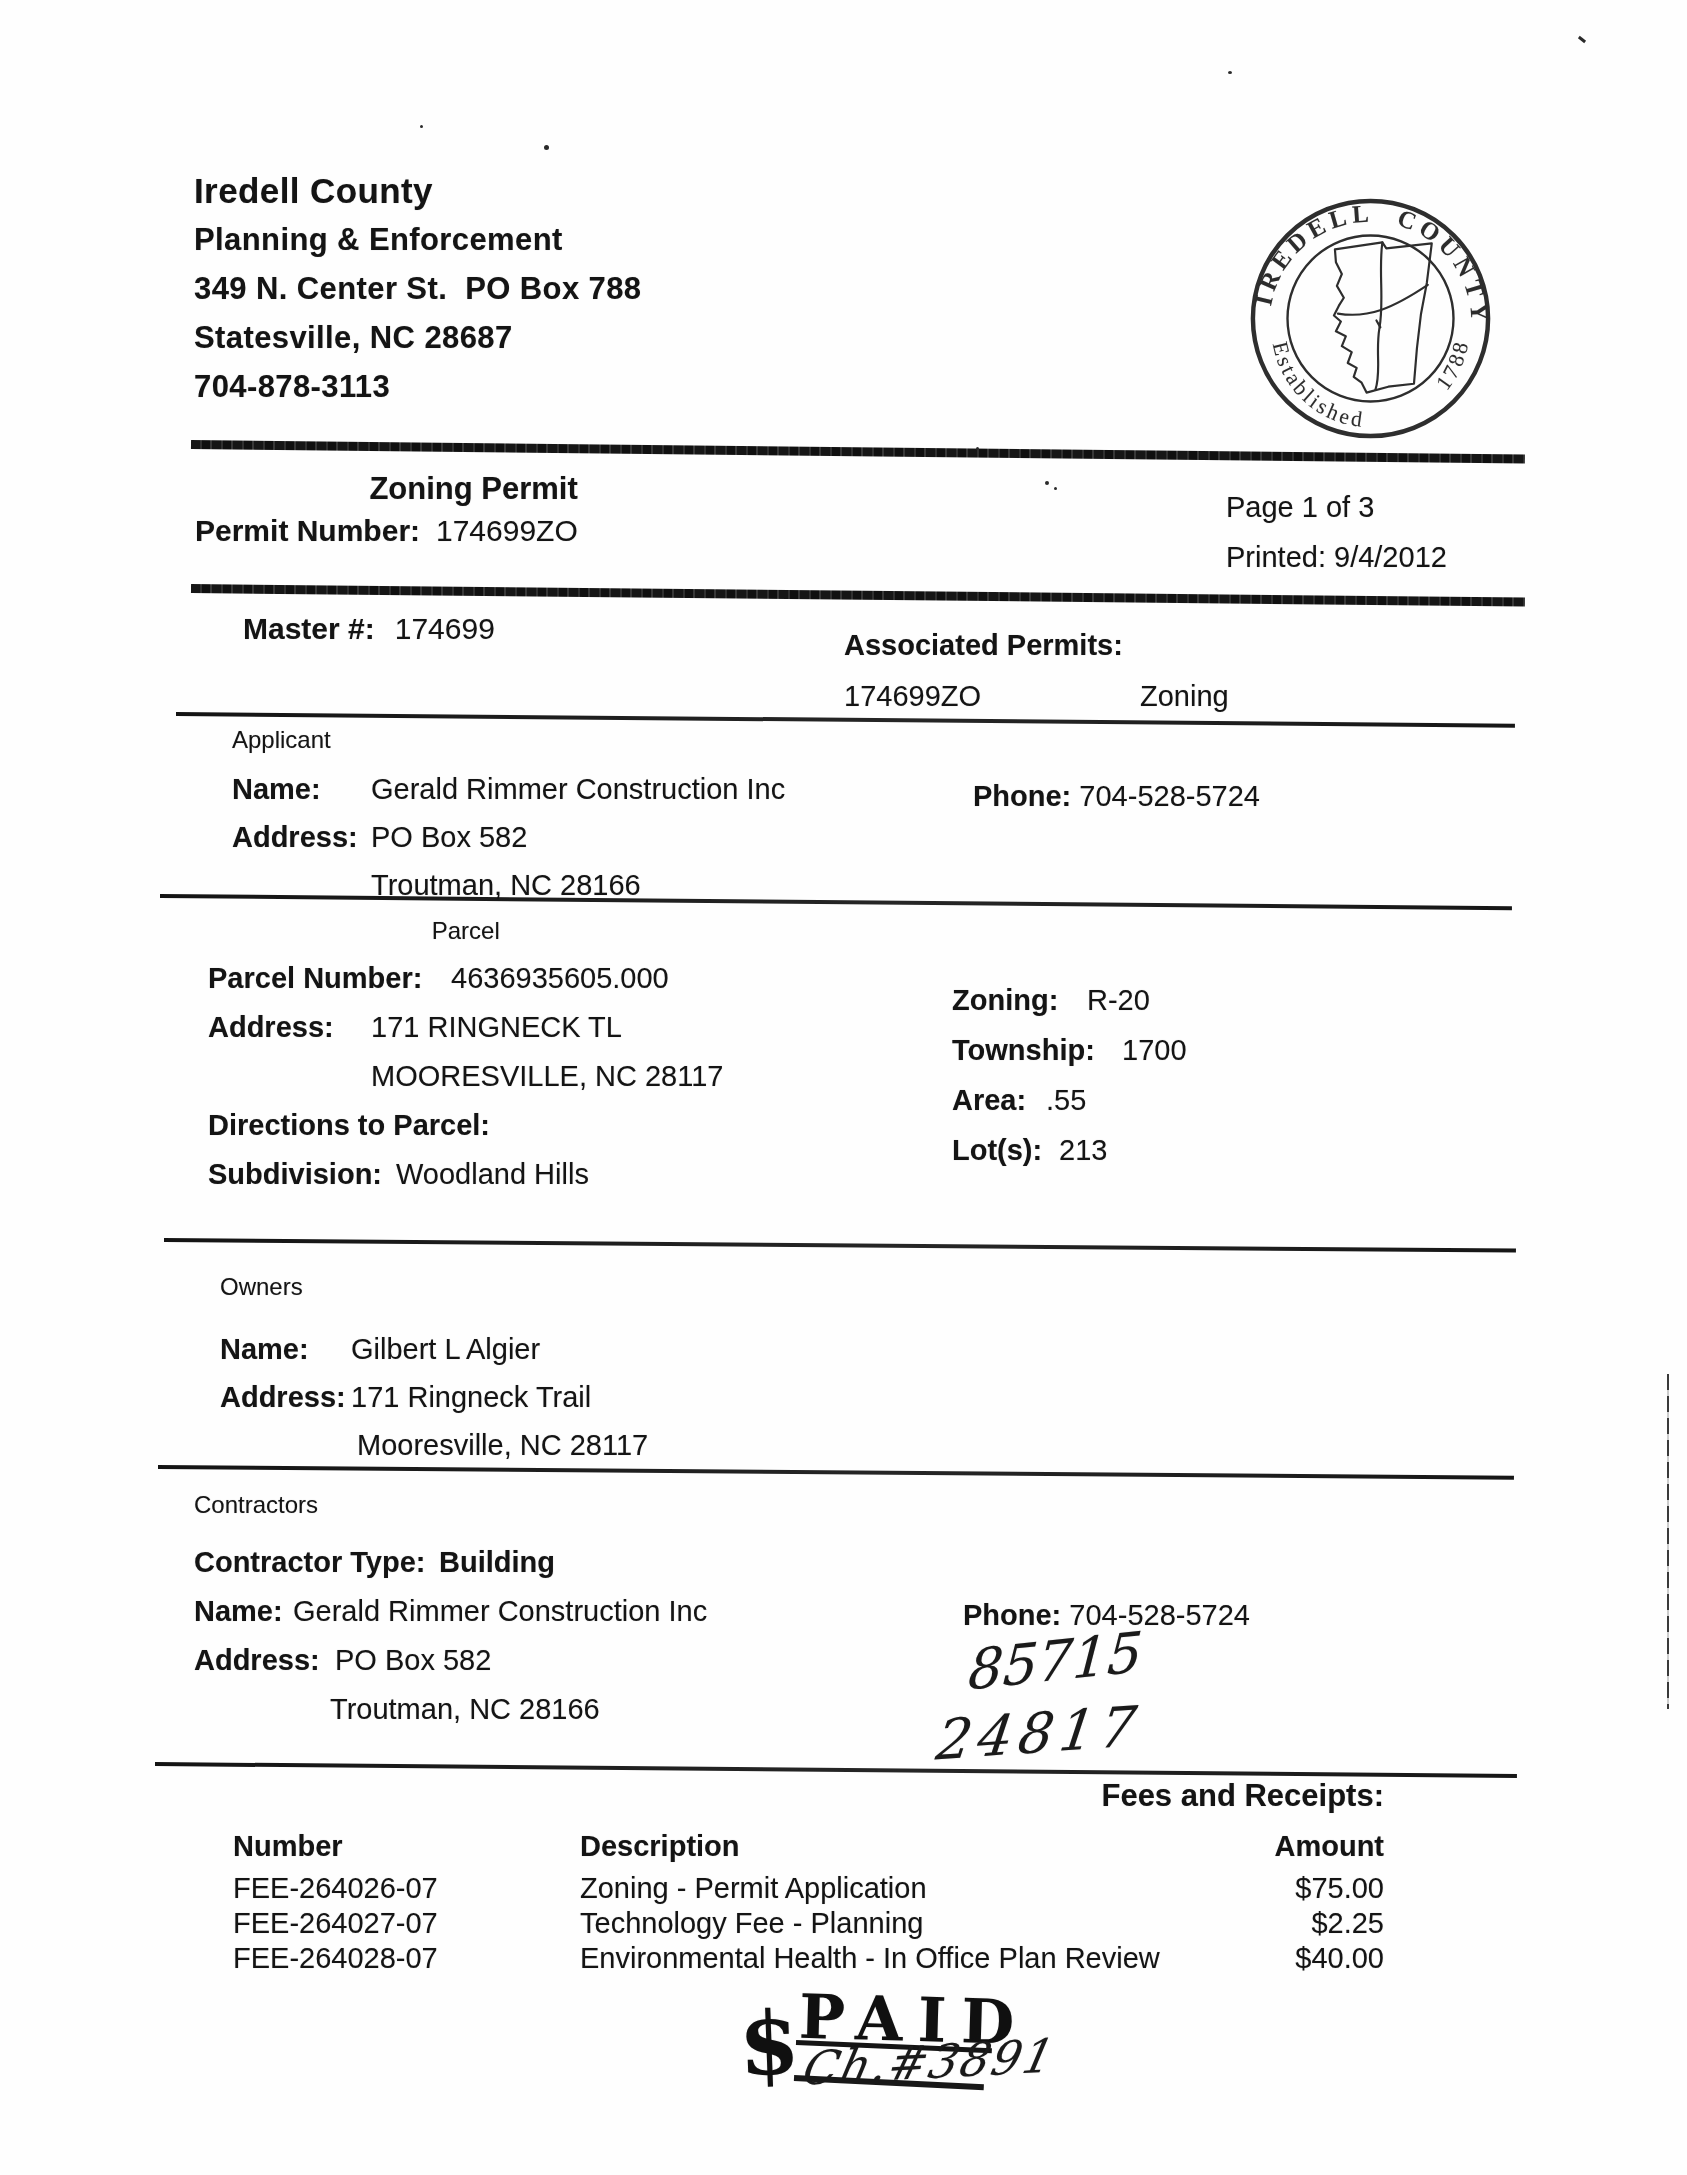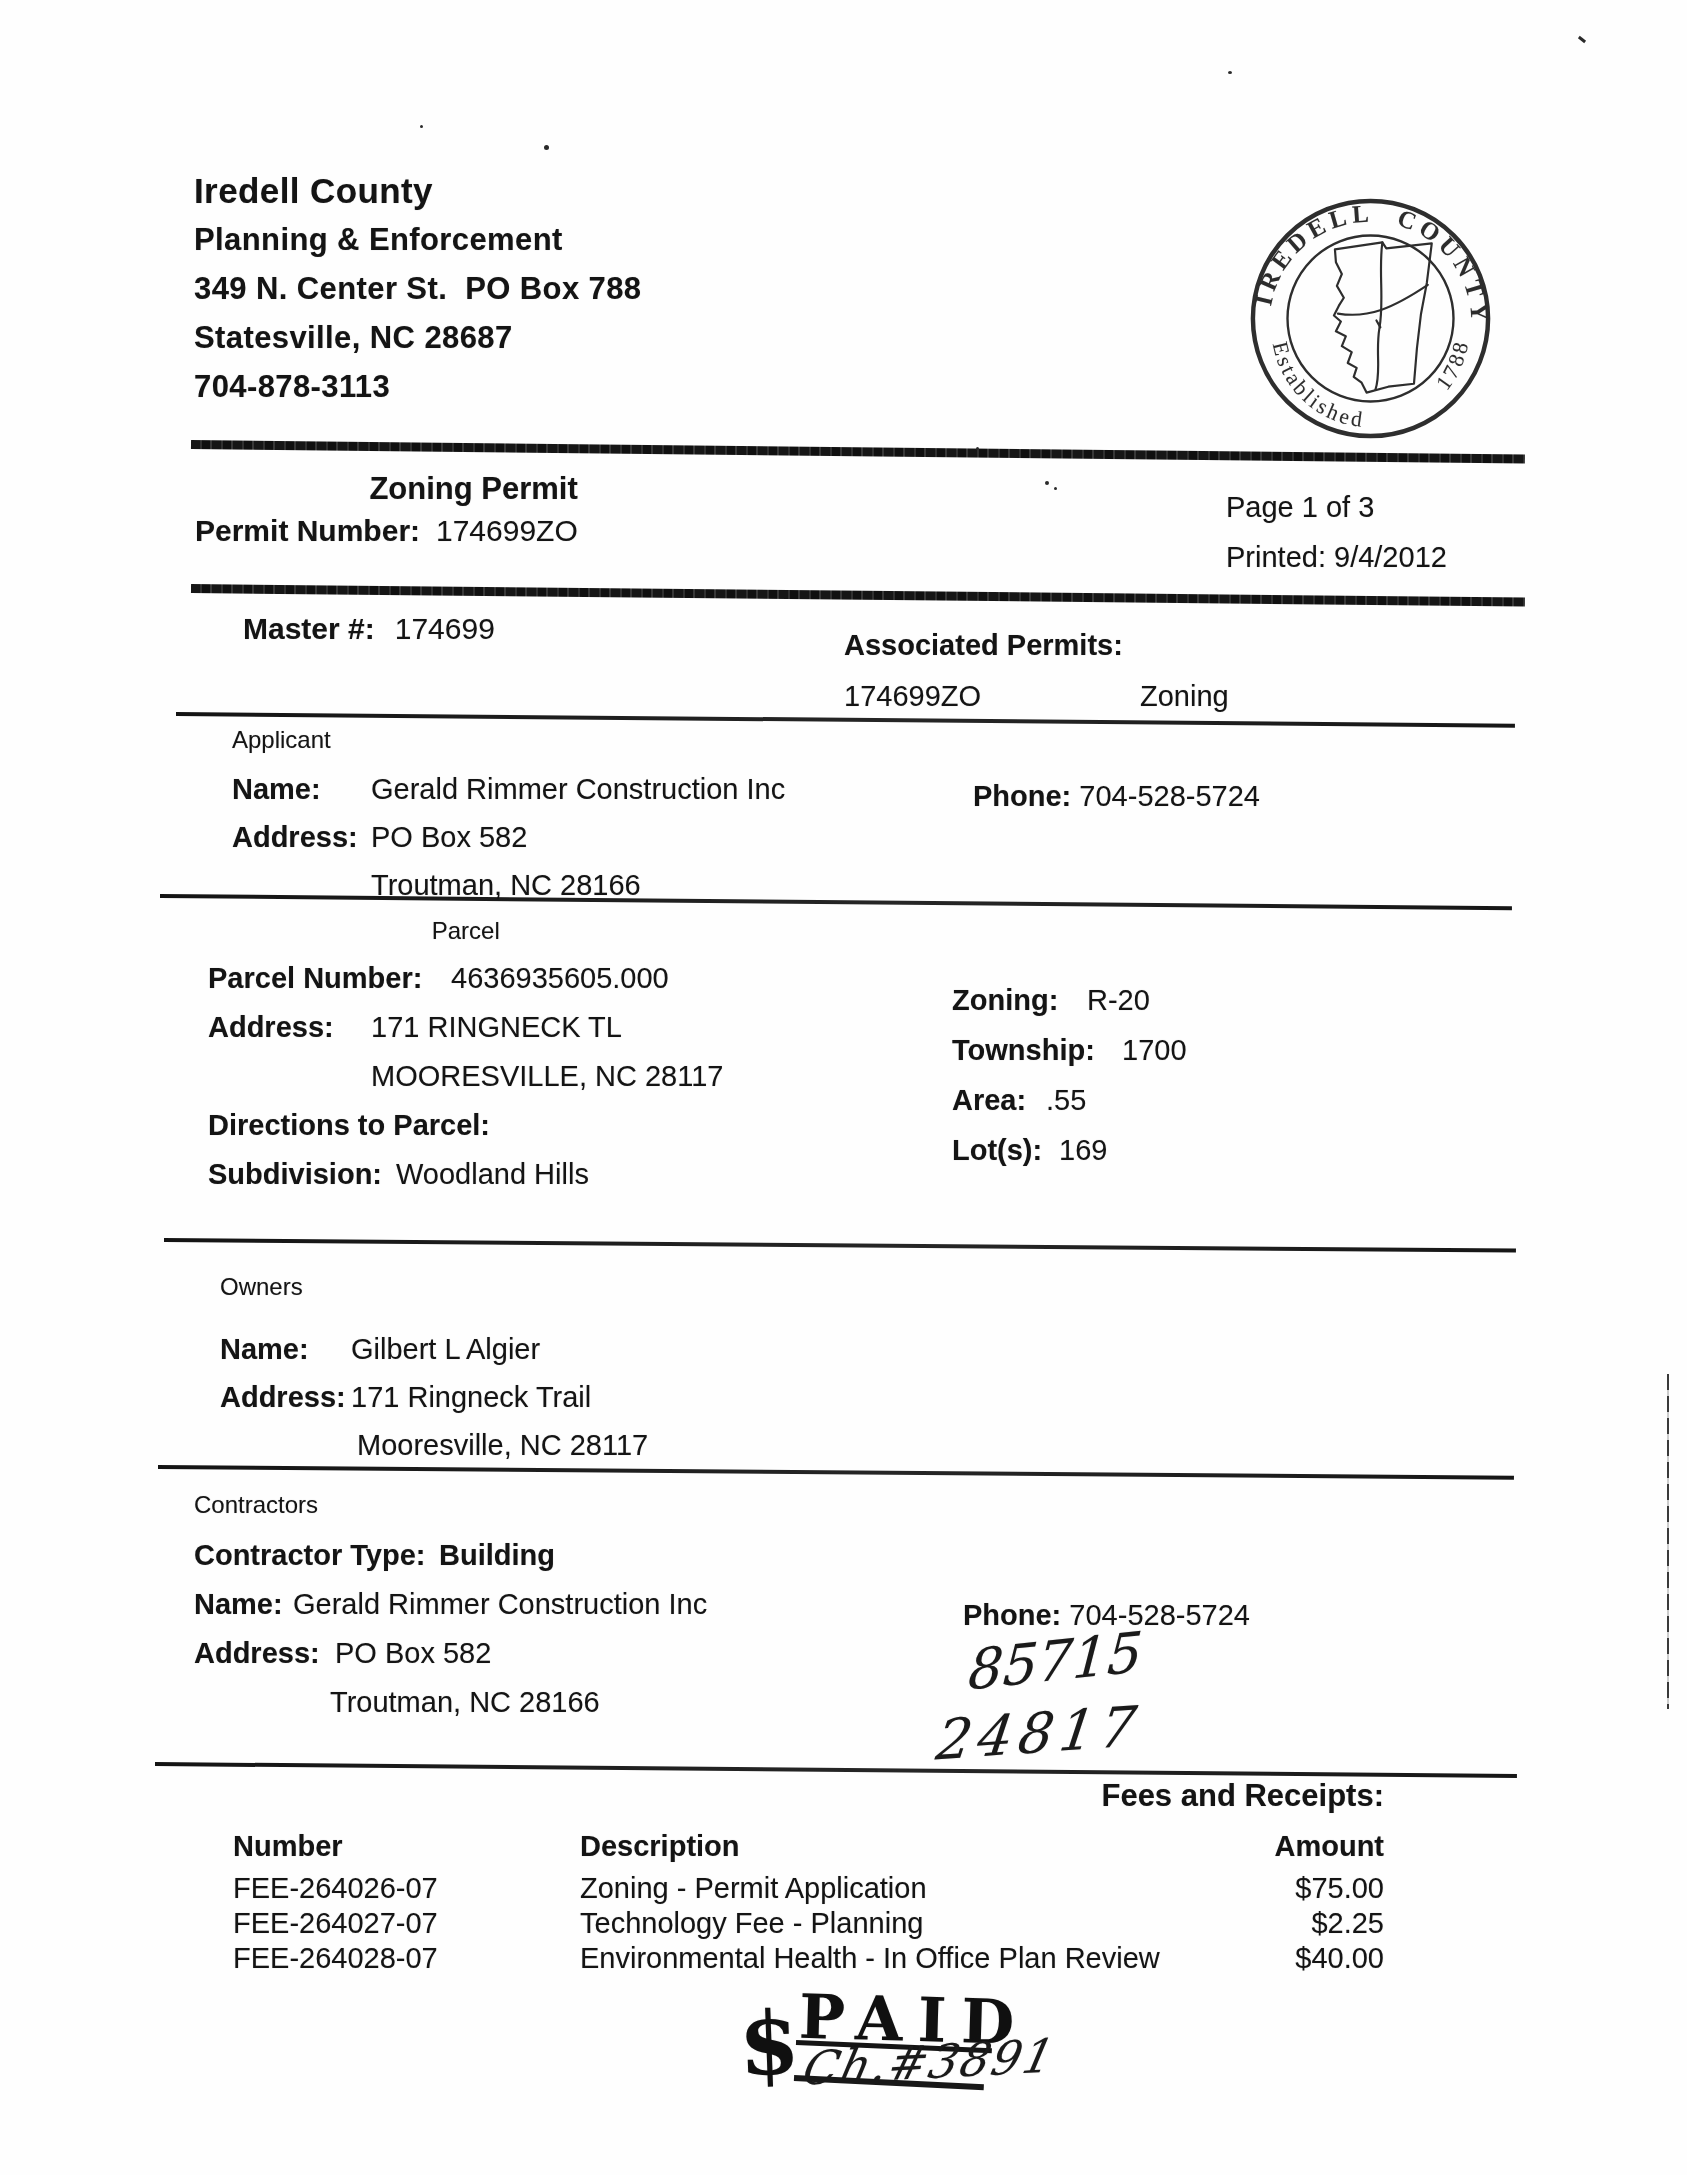--- a/index.html
+++ b/index.html
@@ -50,21 +50,21 @@
   .lbl{font-weight:700;display:inline-block;}
   .w100{width:99px}.w132{width:131px}.w135{width:135px}.w140{width:139px}.w142{width:141px}
   .w165{width:163px}.w172{width:170px}.w190{width:188px}.w245{width:243px}.w247{width:245px}
   .w95{width:94px}.w108{width:107px}
   .ind140{padding-left:139px;} .ind165{padding-left:163px;} .ind138{padding-left:137px;} .ind137{padding-left:136px;}
   #applicant{left:232px;top:726px;} #applicant .sec-title{margin-bottom:11px;}
   #applicant-phone{left:973px;top:780px;font-size:29px;}
   #parcel{left:208px;top:917px;} #parcel .sec-title{margin-bottom:9px;text-align:center;} #parcel .row{line-height:49px;}
   #parcel-right{left:952px;top:975px;font-size:29px;line-height:50px;}
   #owners{left:220px;top:1273px;} #owners .sec-title{margin-bottom:24px;}
-  #contractors{left:194px;top:1491px;} #contractors .sec-title{margin-bottom:12px;} #contractors .row{line-height:49px;}
+  #contractors{left:194px;top:1491px;} #contractors .sec-title{margin-bottom:19px;} #contractors .row{line-height:49px;}
   #contractor-phone{left:963px;top:1599px;font-size:29px;}
   .hand{font-family:"DejaVu Serif",serif;font-style:italic;color:#1a1a1a;}
   #hw1{left:968px;top:1629px;font-size:55px;transform:rotate(-6deg) skewX(-10deg);}
   #hw2{left:937px;top:1701px;font-size:55px;transform:rotate(-4deg) skewX(-12deg);letter-spacing:6px;}
   
   #fees{left:188px;top:1770px;}
   #fees .sec-title{margin-bottom:8px;}
   .fee-grid{margin-left:45px;display:grid;grid-template-columns:347px 691px 113px;font-size:29px;line-height:35px;}
   .fee-grid .fh{font-weight:700;padding-bottom:7px;}
   .fee-grid .amt{text-align:right;}
@@ -154,21 +154,21 @@
     <div class="row"><span class="lbl w245">Parcel Number:</span><span>4636935605.000</span></div>
     <div class="row"><span class="lbl w165">Address:</span><span>171 RINGNECK TL</span></div>
     <div class="row ind165">MOORESVILLE, NC 28117</div>
     <div class="row"><span class="lbl">Directions to Parcel:</span></div>
     <div class="row"><span class="lbl w190">Subdivision:</span><span>Woodland Hills</span></div>
   </div>
   <div class="abs" id="parcel-right">
     <div><span class="lbl w135">Zoning:</span><span>R-20</span></div>
     <div><span class="lbl w172">Township:</span><span>1700</span></div>
     <div><span class="lbl w95">Area:</span><span>.55</span></div>
-    <div><span class="lbl w108">Lot(s):</span><span>169</span></div>
+    <div><span class="lbl w108">Lot(s):</span><span>213</span></div>
   </div>
 
   <div class="abs sec" id="owners">
     <div class="sec-title">Owners</div>
     <div class="row"><span class="lbl w132">Name:</span><span>Gilbert L Algier</span></div>
     <div class="row"><span class="lbl w132">Address:</span><span>171 Ringneck Trail</span></div>
     <div class="row ind138">Mooresville, NC 28117</div>
   </div>
 
   <div class="abs sec" id="contractors">

